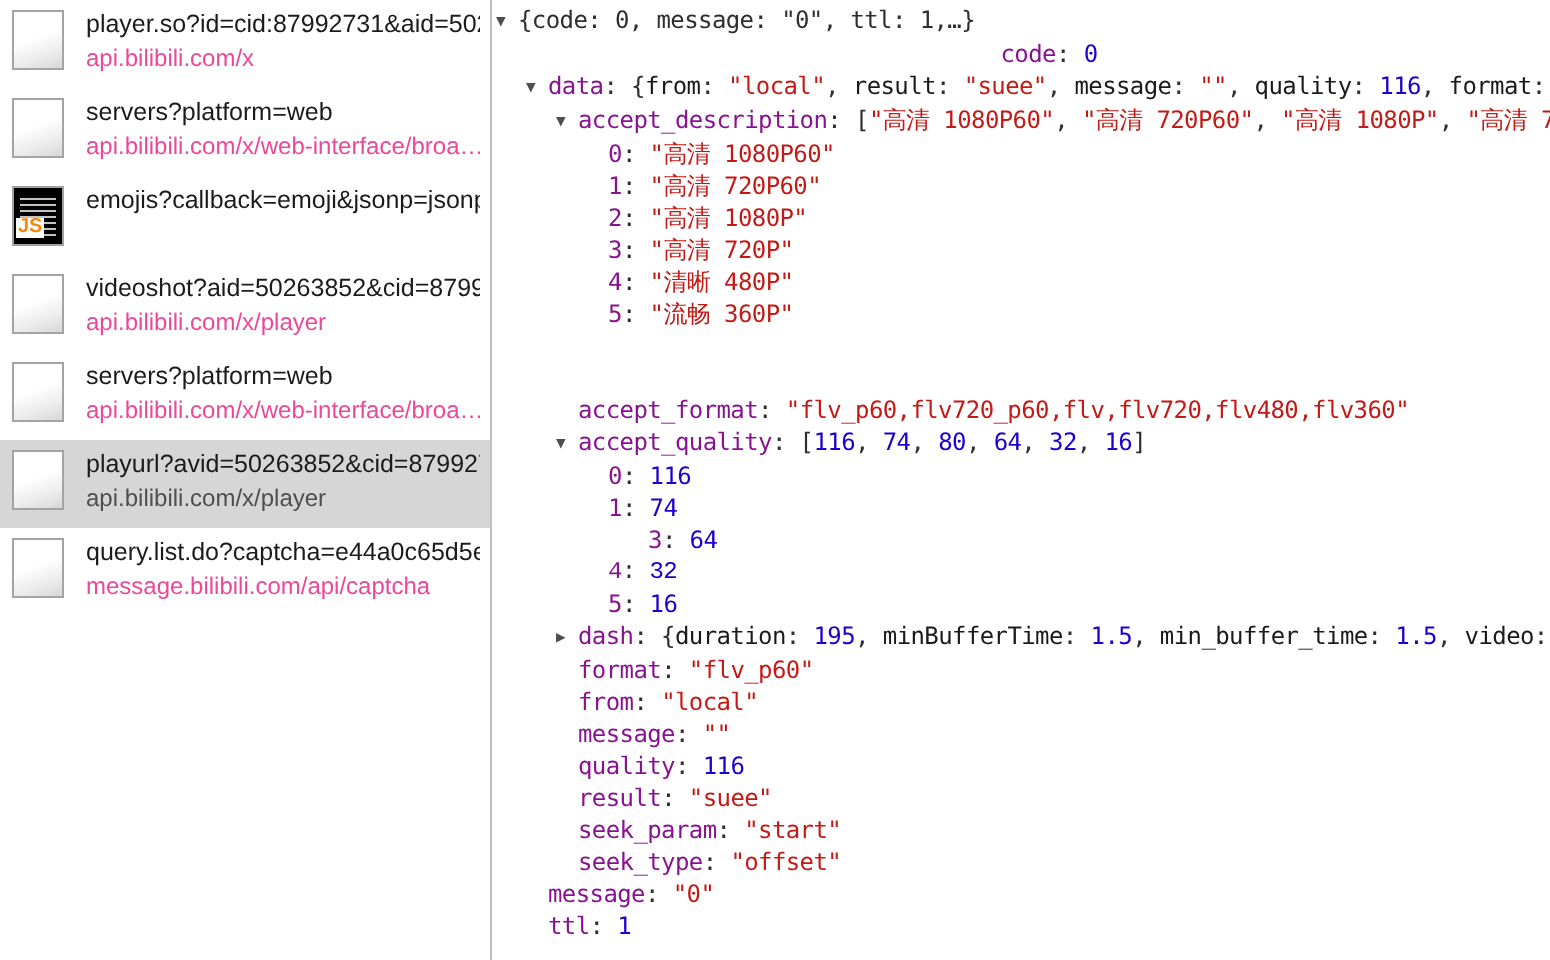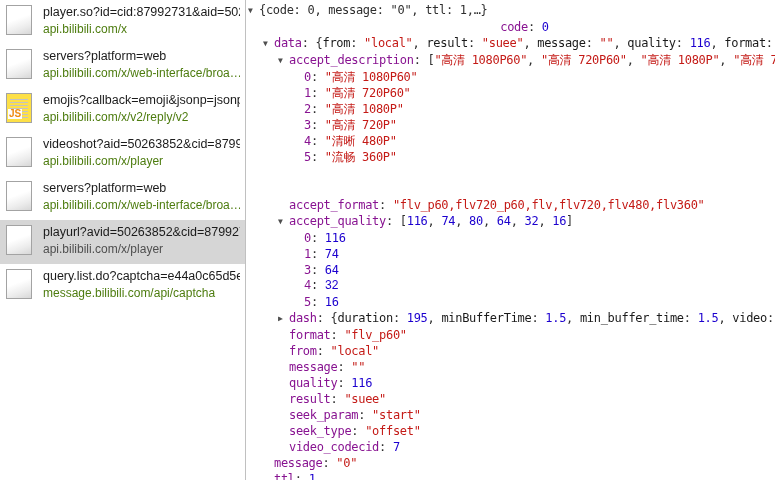--- a/index.html
+++ b/index.html
@@ -5,28 +5,28 @@
   html,body{margin:0;padding:0;}
   body{width:775px;height:480px;overflow:hidden;background:#fff;font-family:"Liberation Sans",sans-serif;}
   .app{display:flex;width:775px;height:480px;}
 
   
   .left-panel{flex:0 0 245px;width:245px;border-right:1px solid #c0c0c0;overflow:hidden;background:#fff;}
   .req-row{height:44px;display:flex;align-items:flex-start;}
   .req-row.selected{background:#d6d6d6;}
   .file-icon{width:26px;height:30px;margin:5px 0 0 6px;border:1px solid #a3a3a3;box-sizing:border-box;
              background:linear-gradient(160deg,#ffffff 45%,#ececec 75%,#d7d7d7 100%);position:relative;flex:0 0 auto;}
-  .file-icon.js{background:#fde047;}
+  .file-icon.js{background:#000000;}
   .file-icon.js::before{content:"";position:absolute;left:3px;right:3px;top:3px;bottom:3px;
              background:repeating-linear-gradient(to bottom,transparent 0 2px,#c2c2c2 2px 3px);}
   .js-badge{position:absolute;left:1px;bottom:3px;background:#fdfdfd;color:#ef8b11;font-weight:bold;
              font-size:10px;line-height:10px;padding:0 1px;}
   .req-text{margin-left:11px;padding-top:4px;min-width:0;}
   .req-name{font-size:12.5px;color:#1b1b1b;line-height:17px;white-space:nowrap;overflow:hidden;width:197px;}
-  .req-domain{font-size:12px;color:#4d7c0f;line-height:16px;white-space:nowrap;overflow:hidden;width:197px;}
+  .req-domain{font-size:12px;color:#ec4899;line-height:16px;white-space:nowrap;overflow:hidden;width:197px;}
   .req-row.selected .req-domain{color:#4f4f4f;}
 
   
   .right-panel{flex:1;overflow:hidden;background:#fff;padding-top:2px;}
   .tree-row{line-height:16px;font-family:"DejaVu Sans Mono","Liberation Mono",monospace;font-size:12px;
             letter-spacing:-0.3px;white-space:pre;overflow:hidden;color:#2e2e2e;}
   .tri{display:inline-block;width:11px;margin-left:-11px;font-size:8px;color:#4e4e4e;vertical-align:1px;letter-spacing:0;}
   .tok-key{color:#881391;}
   .tok-pkey{color:#1a1a1a;}
   .tok-string{color:#c41a16;}
@@ -51,21 +51,20 @@
           <div class="req-name">servers?platform=web</div>
           <div class="req-domain">api.bilibili.com/x/web-interface/broa…</div>
         </div>
       </div>
       <div class="req-row">
         <div class="file-icon js">
           <span class="js-badge">JS</span>
         </div>
         <div class="req-text">
           <div class="req-name">emojis?callback=emoji&amp;jsonp=jsonp</div>
-          <div class="req-domain">api.bilibili.com/x/v2/reply/v2</div>
         </div>
       </div>
       <div class="req-row">
         <div class="file-icon doc"></div>
         <div class="req-text">
           <div class="req-name">videoshot?aid=50263852&amp;cid=87992…</div>
           <div class="req-domain">api.bilibili.com/x/player</div>
         </div>
       </div>
       <div class="req-row">
@@ -99,29 +98,28 @@
         <div class="tree-row" style="padding-left: 58px;"><span class="tok-key">0</span><span class="tok-plain">: </span><span class="tok-string">"高清 1080P60"</span></div>
         <div class="tree-row" style="padding-left: 58px;"><span class="tok-key">1</span><span class="tok-plain">: </span><span class="tok-string">"高清 720P60"</span></div>
         <div class="tree-row" style="padding-left: 58px;"><span class="tok-key">2</span><span class="tok-plain">: </span><span class="tok-string">"高清 1080P"</span></div>
         <div class="tree-row" style="padding-left: 58px;"><span class="tok-key">3</span><span class="tok-plain">: </span><span class="tok-string">"高清 720P"</span></div>
         <div class="tree-row" style="padding-left: 58px;"><span class="tok-key">4</span><span class="tok-plain">: </span><span class="tok-string">"清晰 480P"</span></div>
         <div class="tree-row" style="padding-left: 58px;"><span class="tok-key">5</span><span class="tok-plain">: </span><span class="tok-string">"流畅 360P"</span></div>
         <div class="tree-row" style="padding-left: 43px; margin-top: 32px;"><span class="tok-key">accept_format</span><span class="tok-plain">: </span><span class="tok-string">"flv_p60,flv720_p60,flv,flv720,flv480,flv360"</span></div>
         <div class="tree-row" style="padding-left: 43px;"><span class="tri">▼</span><span class="tok-key">accept_quality</span><span class="tok-plain">: [</span><span class="tok-number">116</span><span class="tok-plain">, </span><span class="tok-number">74</span><span class="tok-plain">, </span><span class="tok-number">80</span><span class="tok-plain">, </span><span class="tok-number">64</span><span class="tok-plain">, </span><span class="tok-number">32</span><span class="tok-plain">, </span><span class="tok-number">16</span><span class="tok-plain">]</span></div>
         <div class="tree-row" style="padding-left: 58px;"><span class="tok-key">0</span><span class="tok-plain">: </span><span class="tok-number">116</span></div>
         <div class="tree-row" style="padding-left: 58px;"><span class="tok-key">1</span><span class="tok-plain">: </span><span class="tok-number">74</span></div>
-        <div class="tree-row" style="padding-left: 58px;"><span class="tok-key">3</span><span class="tok-plain">: </span><span class="tok-number">64</span></div>
+        <div class="tree-row" style="padding-left: 58px; margin-left: 20px;"><span class="tok-key">3</span><span class="tok-plain">: </span><span class="tok-number">64</span></div>
         <div class="tree-row" style="padding-left: 58px; font-family: Liberation Mono, monospace;"><span class="tok-key">4</span><span class="tok-plain">: </span><span class="tok-number">32</span></div>
         <div class="tree-row" style="padding-left: 58px;"><span class="tok-key">5</span><span class="tok-plain">: </span><span class="tok-number">16</span></div>
         <div class="tree-row" style="padding-left: 43px;"><span class="tri">▶</span><span class="tok-key">dash</span><span class="tok-plain">: {</span><span class="tok-pkey">duration</span><span class="tok-plain">: </span><span class="tok-number">195</span><span class="tok-plain">, </span><span class="tok-pkey">minBufferTime</span><span class="tok-plain">: </span><span class="tok-number">1.5</span><span class="tok-plain">, </span><span class="tok-pkey">min_buffer_time</span><span class="tok-plain">: </span><span class="tok-number">1.5</span><span class="tok-plain">, </span><span class="tok-pkey">video</span><span class="tok-plain">: </span></div>
         <div class="tree-row" style="padding-left: 43px;"><span class="tok-key">format</span><span class="tok-plain">: </span><span class="tok-string">"flv_p60"</span></div>
         <div class="tree-row" style="padding-left: 43px;"><span class="tok-key">from</span><span class="tok-plain">: </span><span class="tok-string">"local"</span></div>
         <div class="tree-row" style="padding-left: 43px;"><span class="tok-key">message</span><span class="tok-plain">: </span><span class="tok-string">""</span></div>
         <div class="tree-row" style="padding-left: 43px;"><span class="tok-key">quality</span><span class="tok-plain">: </span><span class="tok-number">116</span></div>
         <div class="tree-row" style="padding-left: 43px;"><span class="tok-key">result</span><span class="tok-plain">: </span><span class="tok-string">"suee"</span></div>
         <div class="tree-row" style="padding-left: 43px;"><span class="tok-key">seek_param</span><span class="tok-plain">: </span><span class="tok-string">"start"</span></div>
         <div class="tree-row" style="padding-left: 43px;"><span class="tok-key">seek_type</span><span class="tok-plain">: </span><span class="tok-string">"offset"</span></div>
-        <div class="tree-row" style="padding-left: 43px;"><span class="tok-key">video_codecid</span><span class="tok-plain">: </span><span class="tok-number">7</span></div>
         <div class="tree-row" style="padding-left: 28px;"><span class="tok-key">message</span><span class="tok-plain">: </span><span class="tok-string">"0"</span></div>
         <div class="tree-row" style="padding-left: 28px;"><span class="tok-key">ttl</span><span class="tok-plain">: </span><span class="tok-number">1</span></div>
       </div>
   </div>
 </div>
 
 </body></html>

